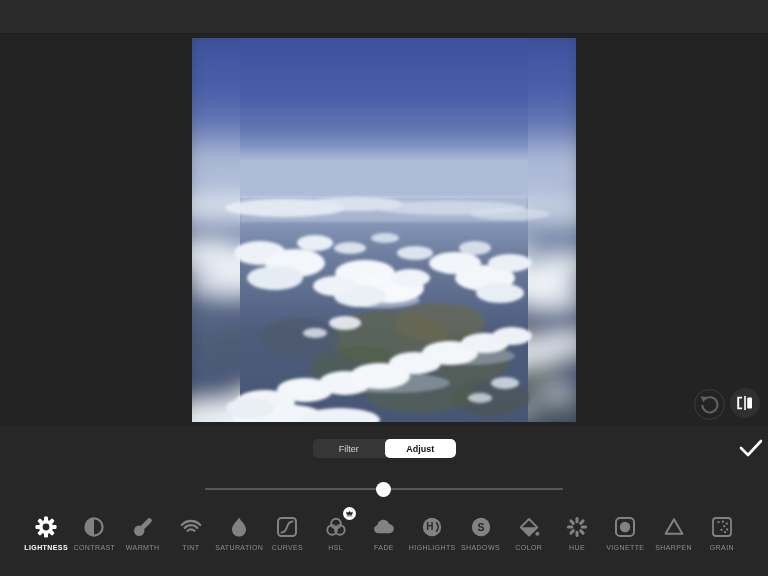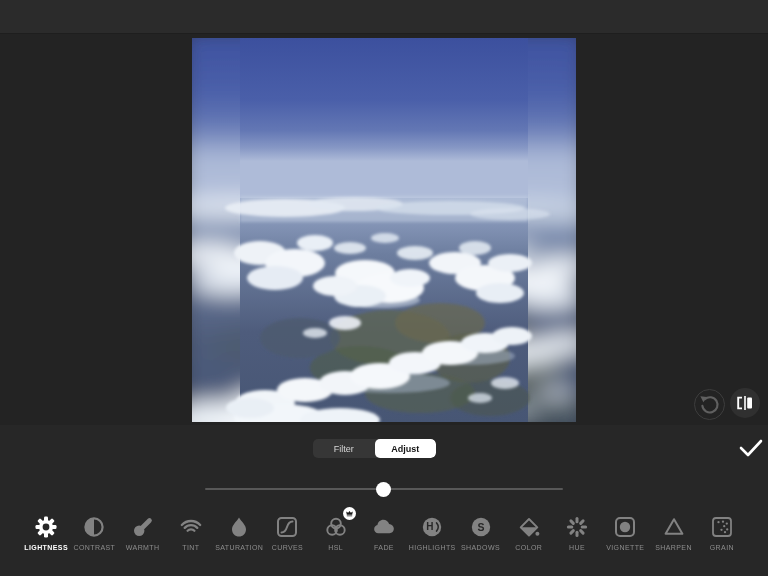--- a/index.html
+++ b/index.html
@@ -6,21 +6,21 @@
   body{width:768px;height:576px;overflow:hidden;position:relative;
        font-family:"Liberation Sans",sans-serif;-webkit-font-smoothing:antialiased;}
   .top-bar{position:absolute;left:0;top:0;width:768px;height:33px;background:#2b2b2b;border-bottom:1px solid #1e1e1e;}
   .editor-canvas{position:absolute;left:0;top:34px;width:768px;height:391px;background:#232323;}
   .photo-wrap{position:absolute;left:192px;top:4px;width:384px;height:384px;overflow:hidden;}
   .photo-wrap svg{display:block;}
   .round-btn{position:absolute;width:29px;height:29px;border-radius:50%;display:flex;align-items:center;justify-content:center;cursor:pointer;}
   .undo-btn{left:694px;top:355px;border:1.5px solid #3d3d3d;background:transparent;}
   .compare-btn{left:730px;top:354px;width:30px;height:30px;background:#303030;}
   .bottom-panel{position:absolute;left:0;top:425px;width:768px;height:151px;background:#272727;}
-  .segmented{position:absolute;left:313px;top:14px;width:123px;height:19px;background:#363636;border-radius:5px;display:flex;overflow:hidden;}
+  .segmented{position:absolute;left:313px;top:14px;width:143px;height:19px;background:#363636;border-radius:5px;display:flex;overflow:hidden;}
   .seg-btn{flex:1;display:flex;align-items:center;justify-content:center;font-size:9px;color:#d6d6d6;cursor:pointer;}
   .seg-btn.active{background:#ffffff;color:#141414;border-radius:5px;font-weight:bold;text-align:right;}
   .check-btn{position:absolute;left:737px;top:11px;width:28px;height:24px;display:flex;align-items:center;justify-content:center;cursor:pointer;}
   .slider{position:absolute;left:205px;top:55px;width:358px;height:18px;}
   .slider-track{position:absolute;left:0;top:8px;width:358px;height:2px;background:#585858;border-radius:2px;}
   .slider-thumb{position:absolute;left:171px;top:1.5px;width:15px;height:15px;background:#ffffff;border-radius:50%;}
   .tools-row{position:absolute;left:22px;top:88px;width:724px;height:56px;display:flex;}
   .tool{flex:1;display:flex;flex-direction:column;align-items:center;color:#828282;cursor:pointer;position:relative;}
   .tool.selected{color:#ffffff;}
   .ticon{width:28px;height:28px;position:relative;}

